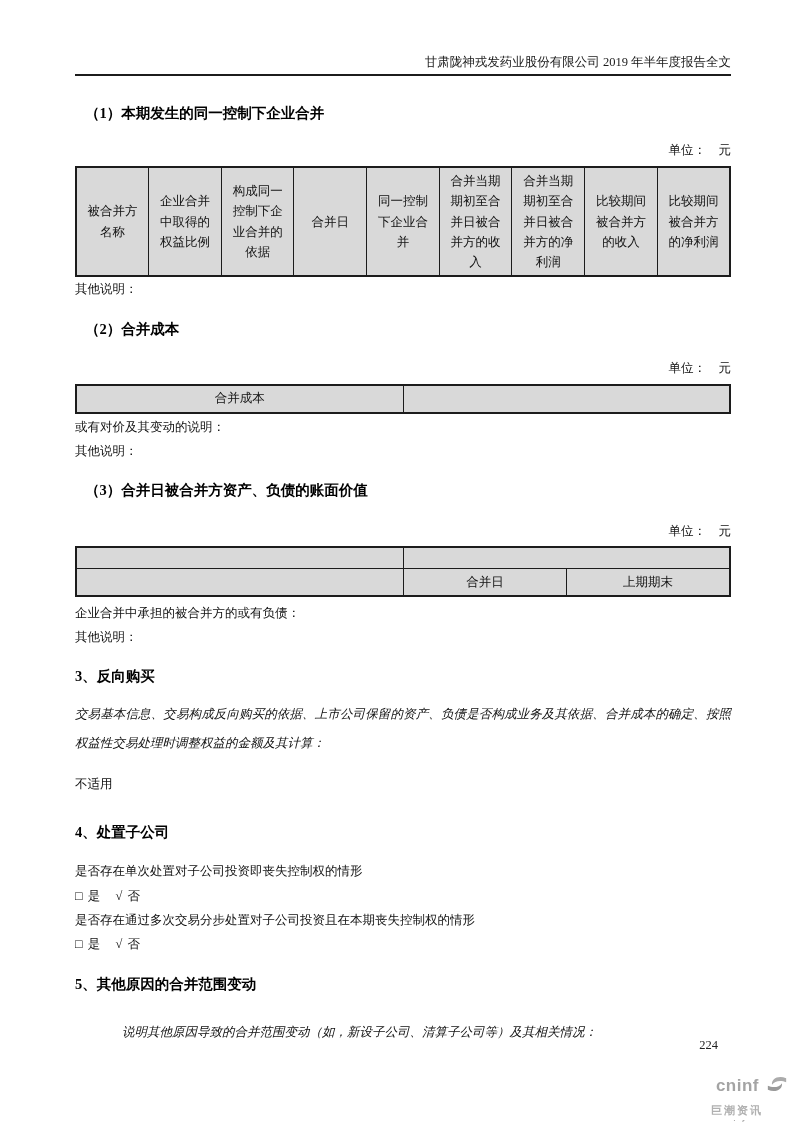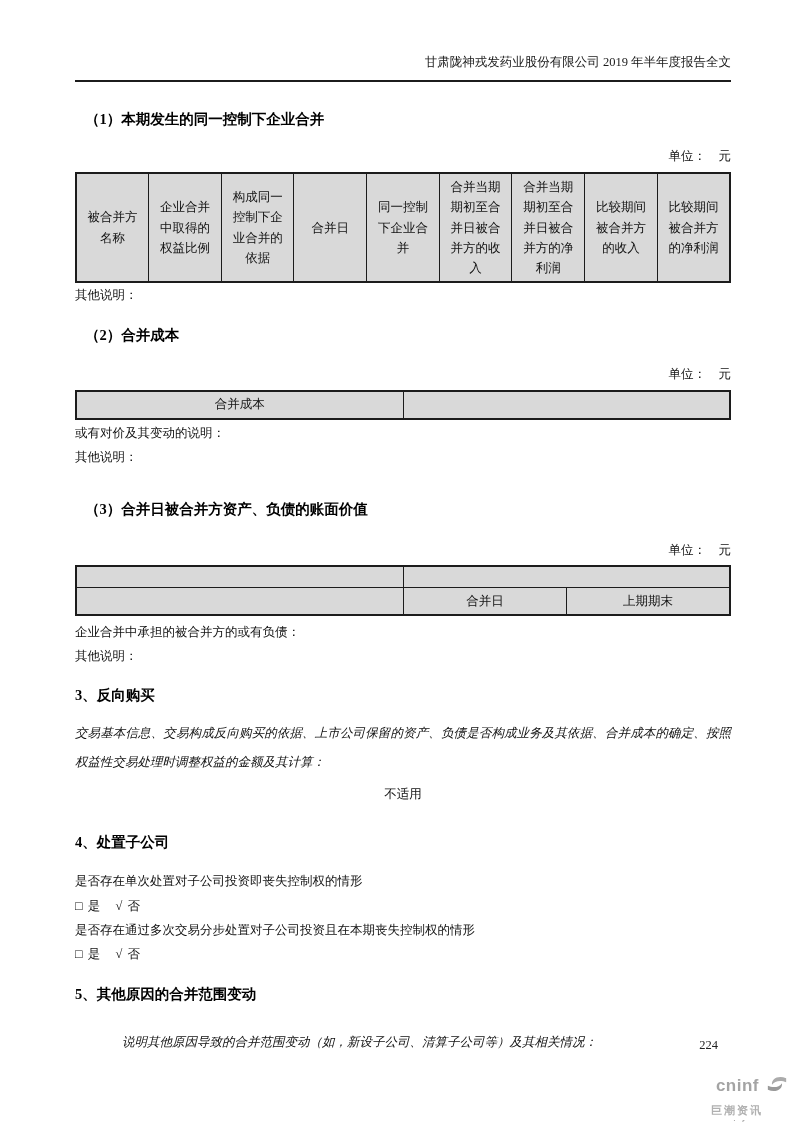--- a/index.html
+++ b/index.html
@@ -8,21 +8,21 @@
   .page {
     position: relative;
     width: 793px; height: 1122px;
     margin: 0 auto;
     background: #ffffff;
     overflow: hidden;
   }
   .content { position: absolute; left: 75px; right: 62px; top: 0; }
 
   .doc-header {
-    padding-top: 54px; padding-bottom: 9px;
+    padding-top: 54px; padding-bottom: 3px;
     border-bottom: 2px solid #1c1c1c;
     text-align: right;
     font-size: 12.5px; color: #1a1a1a;
   }
 
   .h2 { font-size: 14.5px; font-weight: bold; color: #000; }
   .h3 { font-size: 14.5px; font-weight: bold; color: #000; padding-left: 10px; }
 
   .unit { text-align: right; font-size: 12.5px; }
 
@@ -49,28 +49,28 @@
   .mt-h2a   { margin-top: 22px; }
   .mt-h3a   { margin-top: 28px; }
   .mt-unit1 { margin-top: 19px; }
   .mt-t1    { margin-top: 7px; }
   .mt-note1 { margin-top: 5px; }
   .mt-h3b   { margin-top: 22px; }
   .mt-unit2 { margin-top: 21px; }
   .mt-t2    { margin-top: 7px; font-family: Liberation Mono, monospace; }
   .mt-n2a   { margin-top: 6px; }
   .mt-n2b   { margin-top: 8px; }
-  .mt-h3c   { margin-top: 35px; }
+  .mt-h3c   { margin-top: 22px; }
   .mt-unit3 { margin-top: 23px; }
   .mt-t3    { margin-top: 6px; }
   .mt-n3a   { margin-top: 9px; }
   .mt-n3b   { margin-top: 8px; }
   .mt-h2s3  { margin-top: 22px; }
   .mt-desc3 { margin-top: 14px; }
-  .mt-ans   { margin-top: 10px; text-align: center; }
+  .mt-ans   { margin-top: 19px; }
   .mt-h2s4  { margin-top: 30px; }
   .mt-q1    { margin-top: 22px; }
   .mt-a1    { margin-top: 9px; }
   .mt-q2    { margin-top: 9px; }
   .mt-a2    { margin-top: 8px; }
   .mt-h2s5  { margin-top: 22px; }
   .mt-desc5 { margin-top: 24px; margin-left: 47px; }
 
   .option-row { letter-spacing: 1px; }
   .option-row .gap { display: inline-block; width: 6px; }

